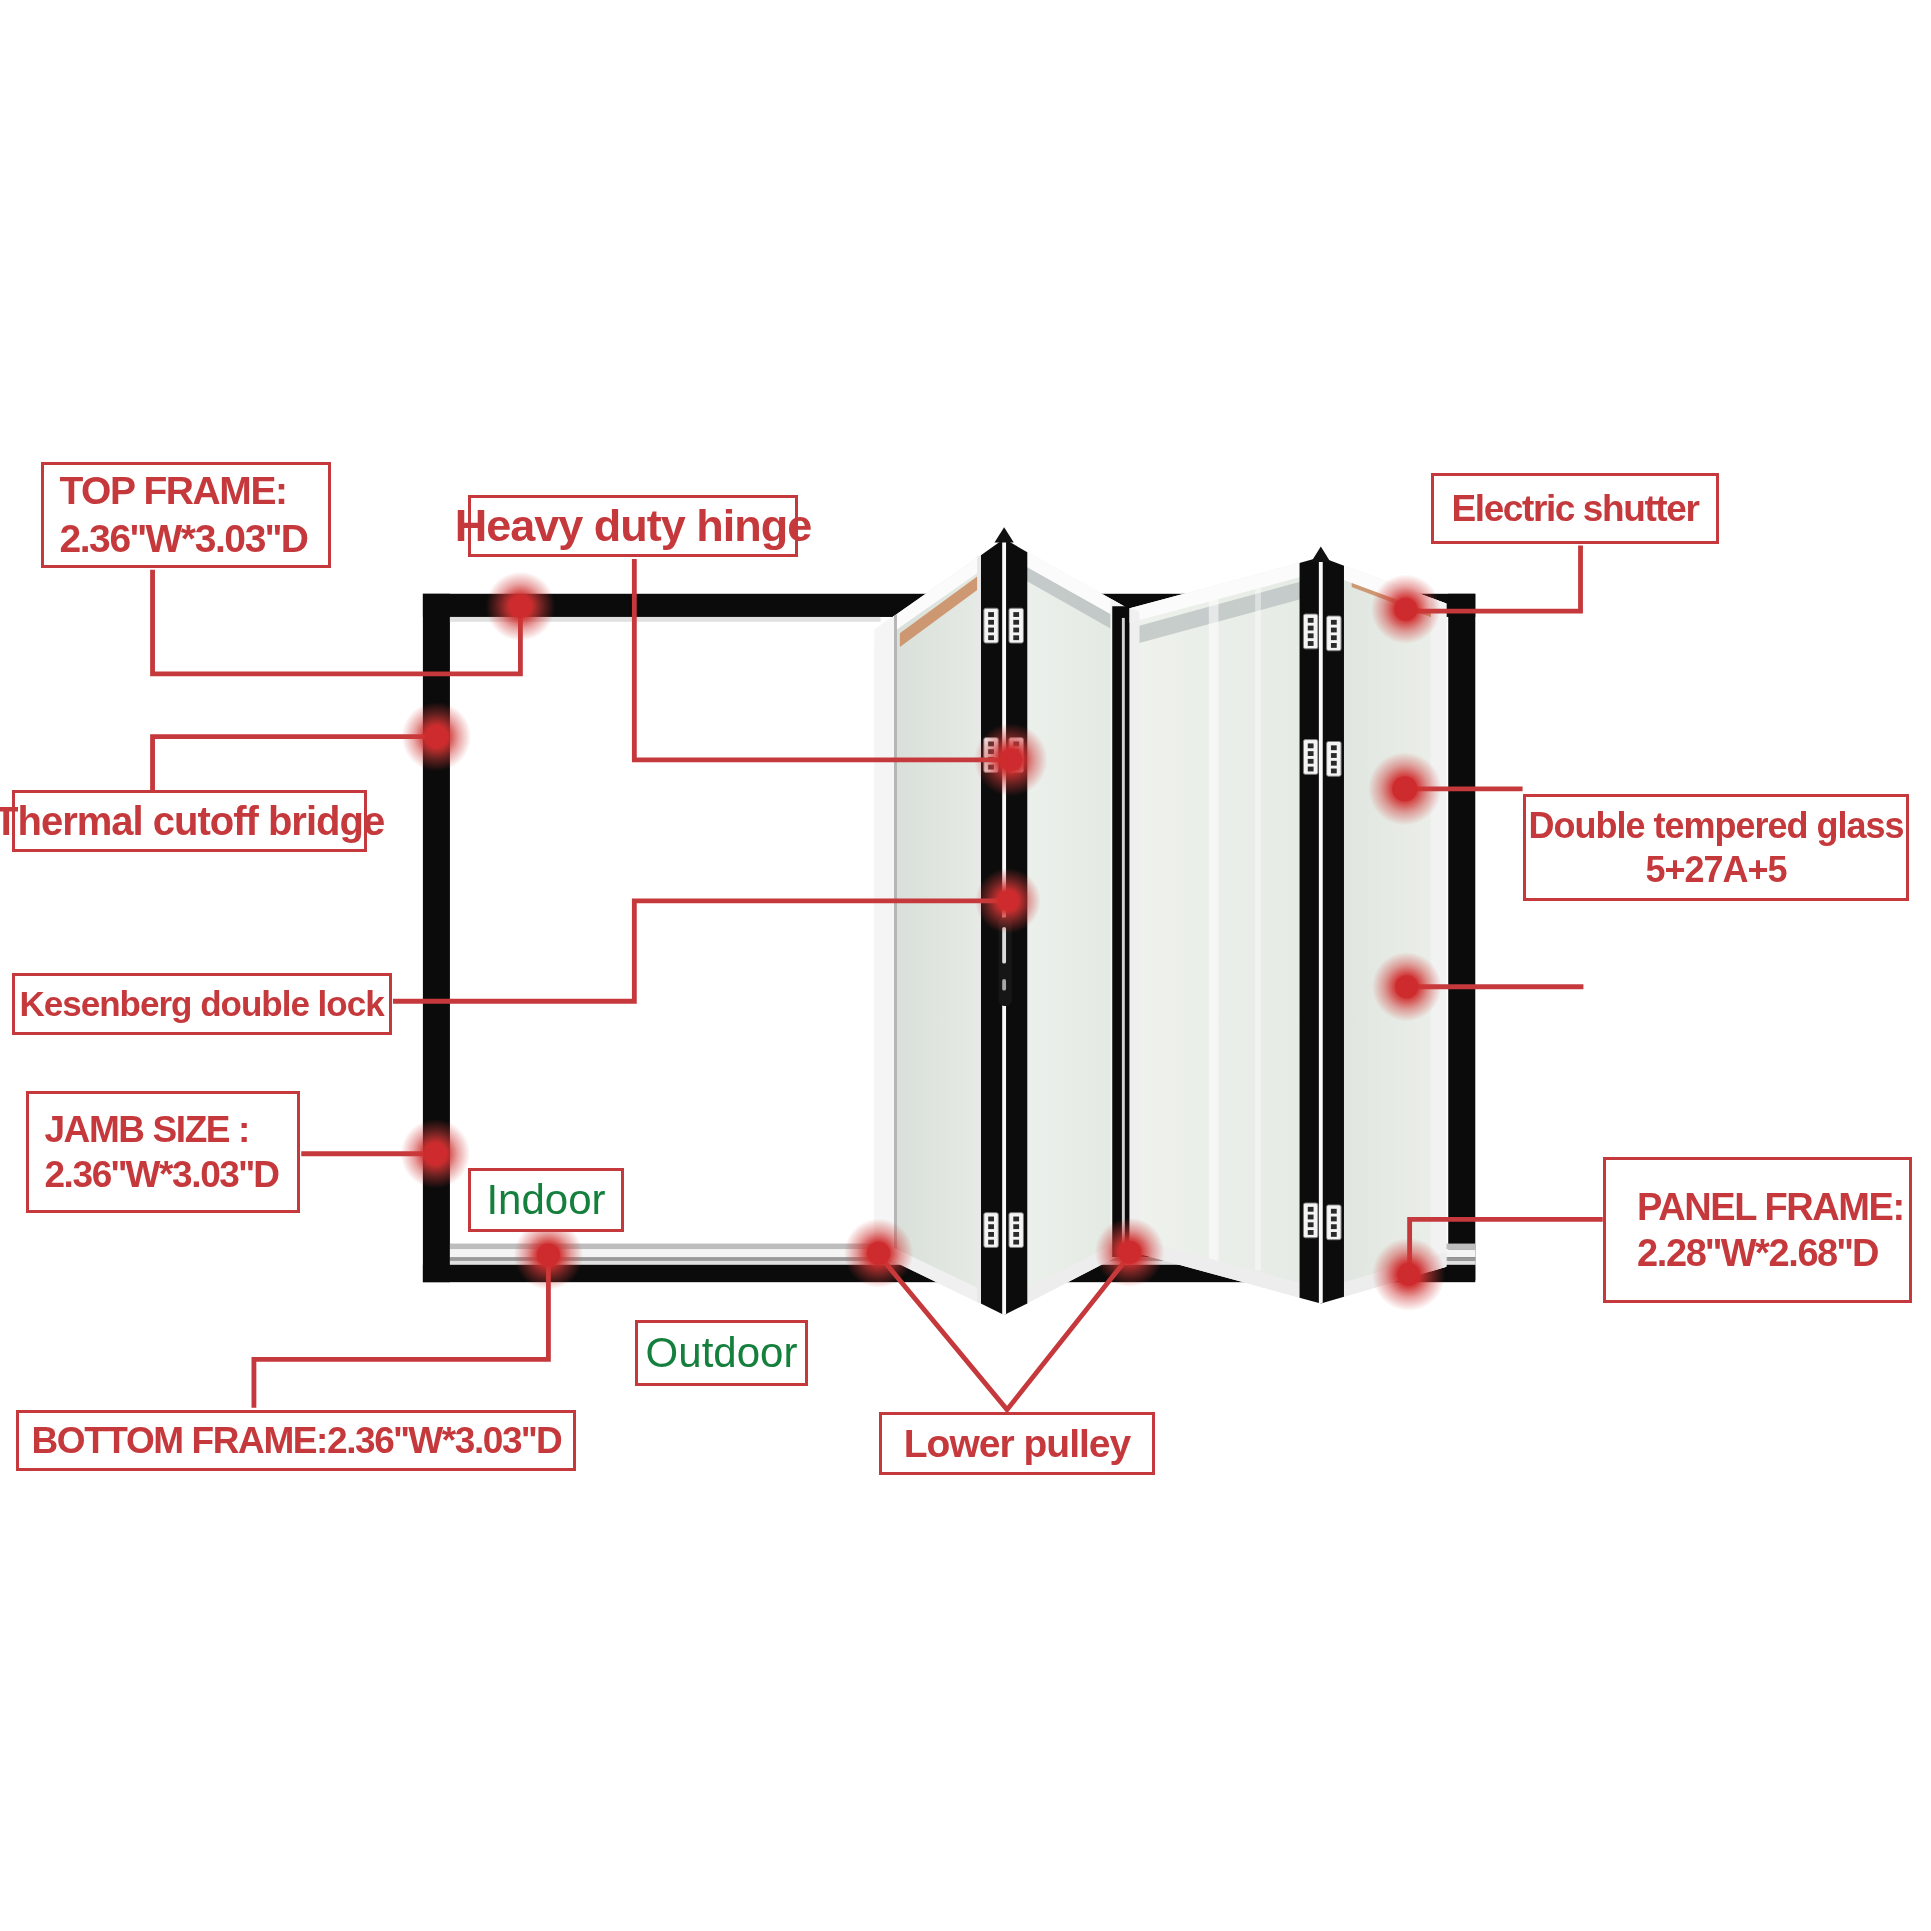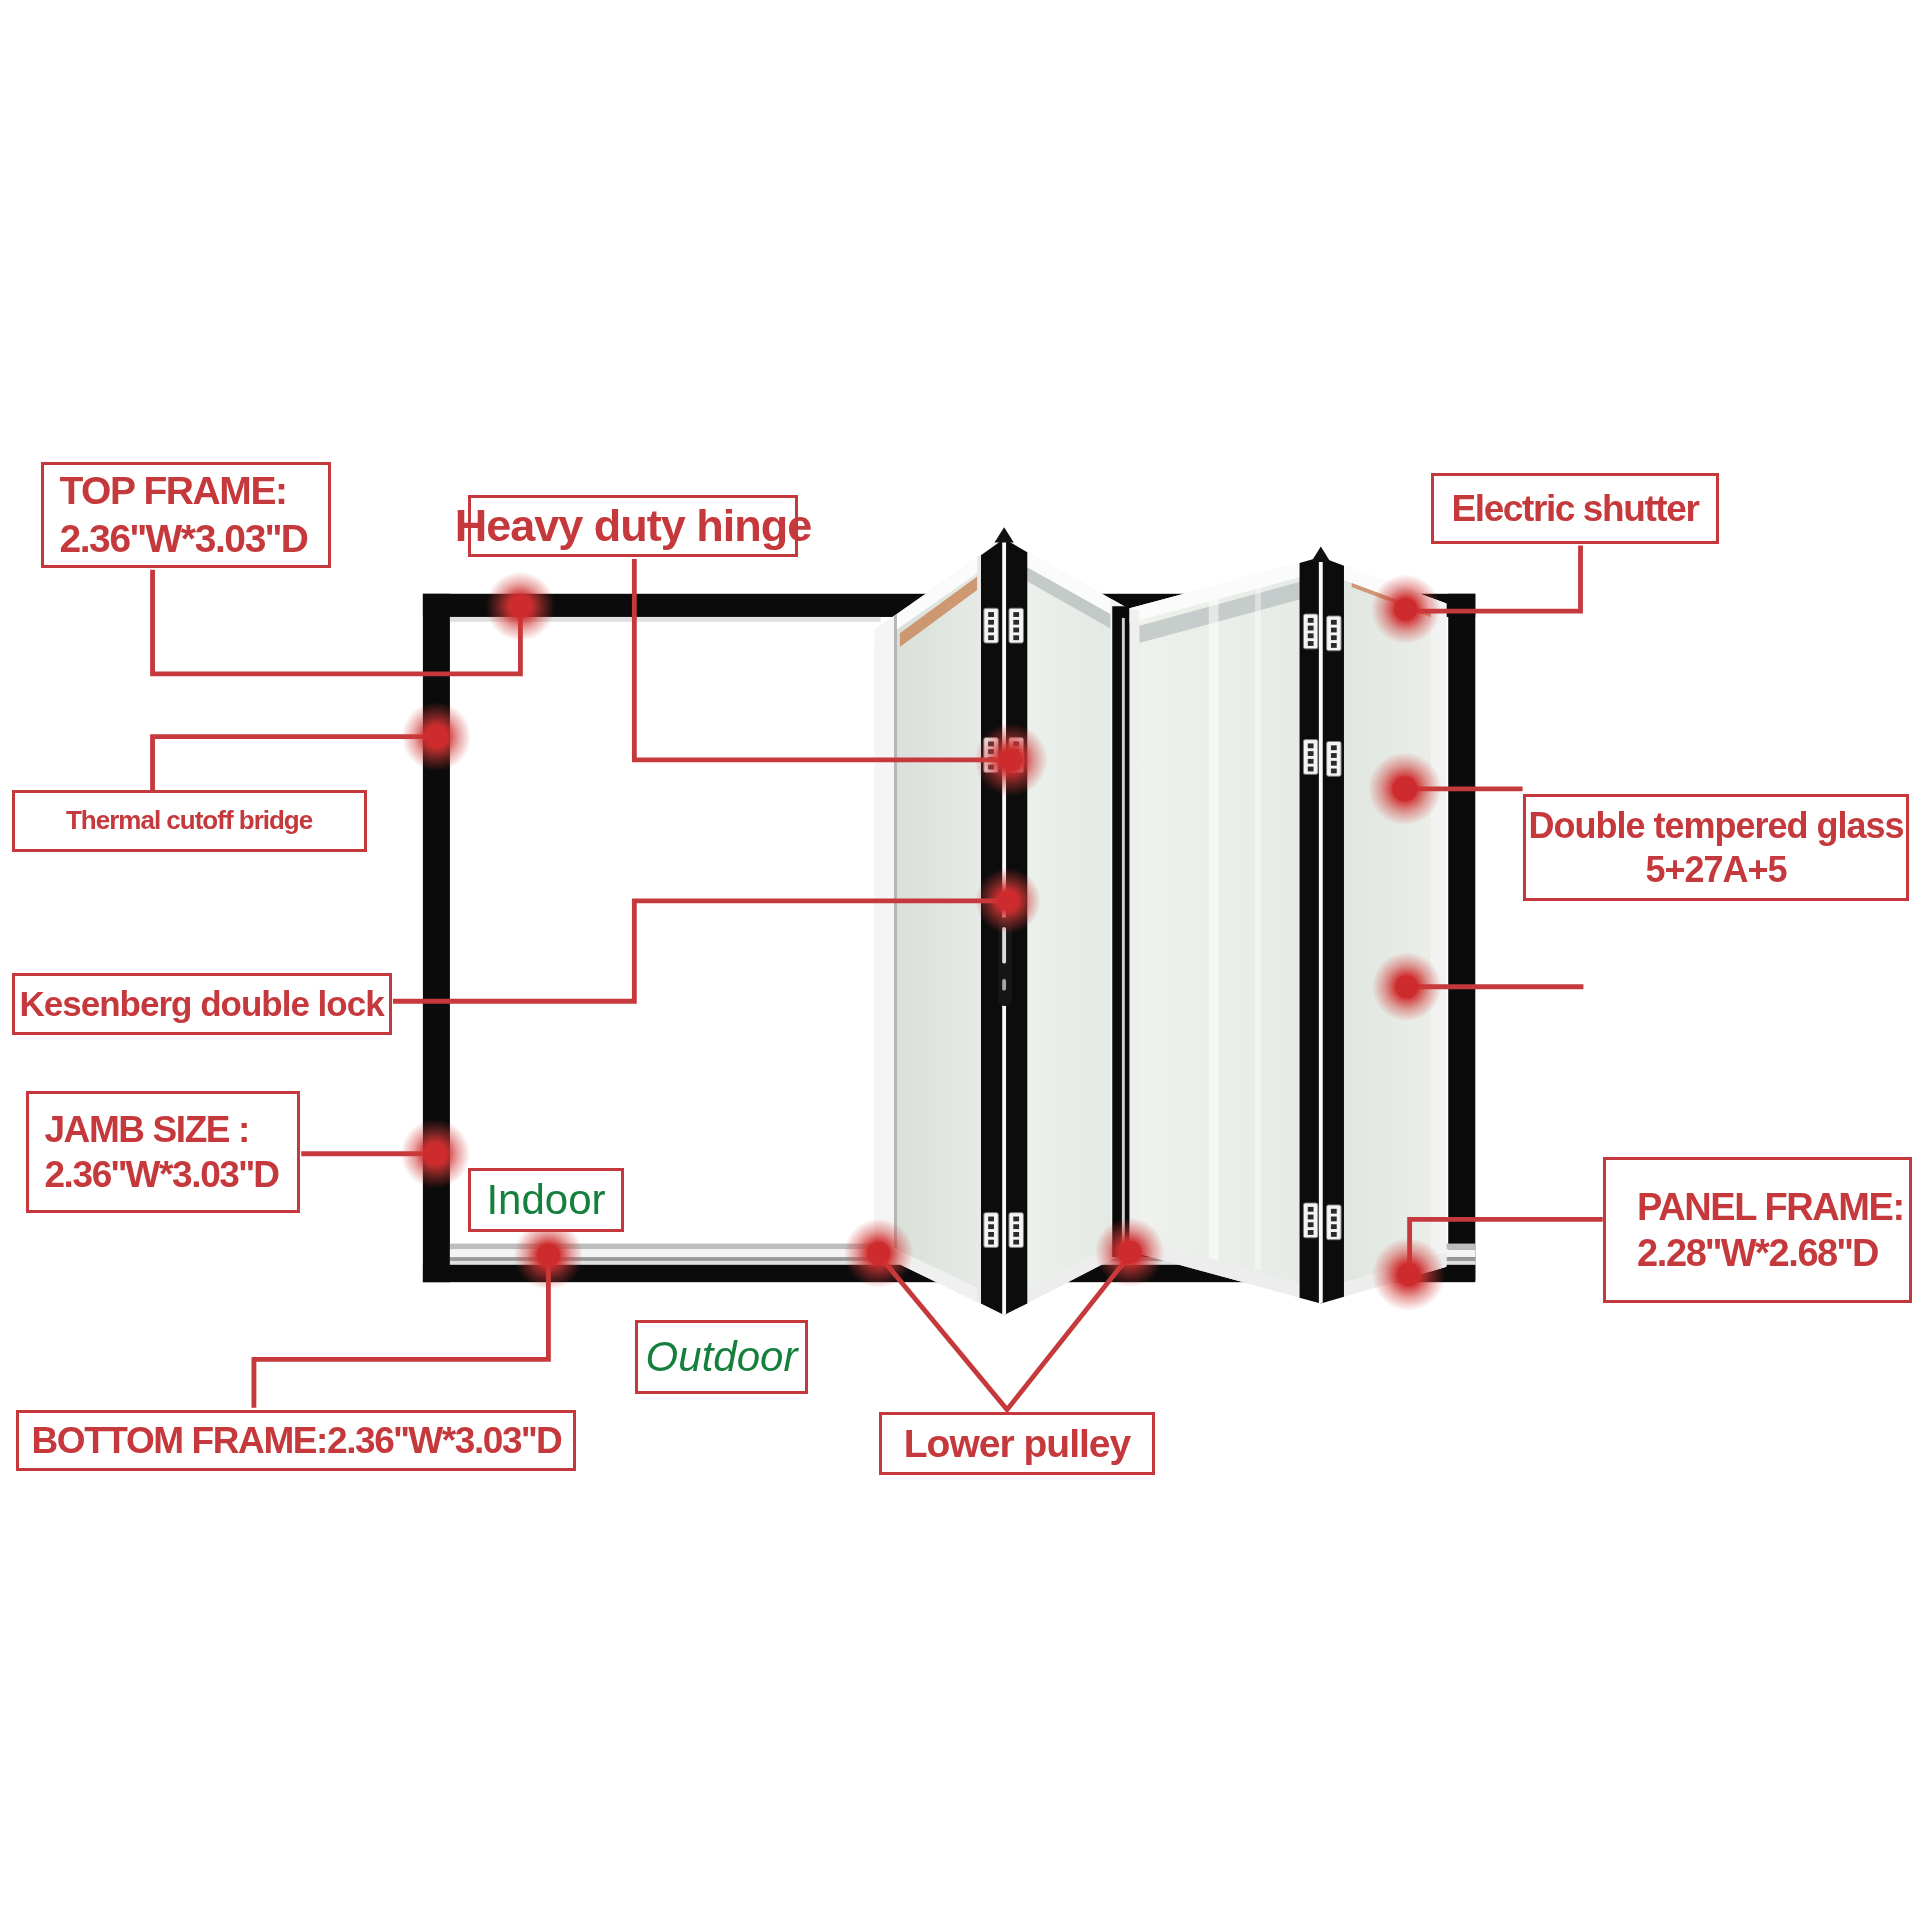--- a/index.html
+++ b/index.html
@@ -212,21 +212,21 @@
   </div>
 
   <div class="box center" style="left:468px;top:495px;width:330px;height:62px;font-size:45px;letter-spacing:-1px;">
     <span>Heavy duty hinge</span>
   </div>
 
   <div class="box center" style="left:1431px;top:473px;width:288px;height:71px;font-size:37px;letter-spacing:-1.4px;">
     <span>Electric shutter</span>
   </div>
 
-  <div class="box center" style="left:11.6px;top:790px;width:355px;height:62px;font-size:26px;letter-spacing:-1px;">
+  <div class="box center" style="left:11.6px;top:790px;width:355px;height:62px;font-size:40px;letter-spacing:-1px;">
     <span>Thermal cutoff bridge</span>
   </div>
 
   <div class="box center" style="left:11.6px;top:973px;width:380px;height:62px;font-size:35px;letter-spacing:-1px;">
     <span>Kesenberg double lock</span>
   </div>
 
   <div class="box leftpad" style="left:26px;top:1091px;width:274px;height:122px;font-size:37px;letter-spacing:-1.4px;">
     <span>JAMB SIZE :</span>
     <span>2.36''W*3.03''D</span>
@@ -240,21 +240,21 @@
 
   <div class="box leftpad" style="left:1603px;top:1157px;width:309px;height:146px;font-size:38px;letter-spacing:-1.4px;padding-left:31px;">
     <span>PANEL FRAME:</span>
     <span>2.28''W*2.68''D</span>
   </div>
 
   <div class="box center dark" style="left:468px;top:1168px;width:156px;height:64px;font-size:42px;">
     <span>Indoor</span>
   </div>
 
-  <div class="box center dark" style="left:635px;top:1320px;width:173px;height:74px;font-size:42px;font-style:italic;">
+  <div class="box center dark" style="left:635px;top:1320px;width:173px;height:66px;font-size:42px;">
     <span>Outdoor</span>
   </div>
 
   <div class="box center" style="left:16.4px;top:1410px;width:560px;height:61px;font-size:37px;letter-spacing:-1.4px;">
     <span>BOTTOM FRAME:2.36''W*3.03''D</span>
   </div>
 
   <div class="box center" style="left:879px;top:1412px;width:276px;height:63px;font-size:39px;letter-spacing:-1px;">
     <span>Lower pulley</span>
   </div>

